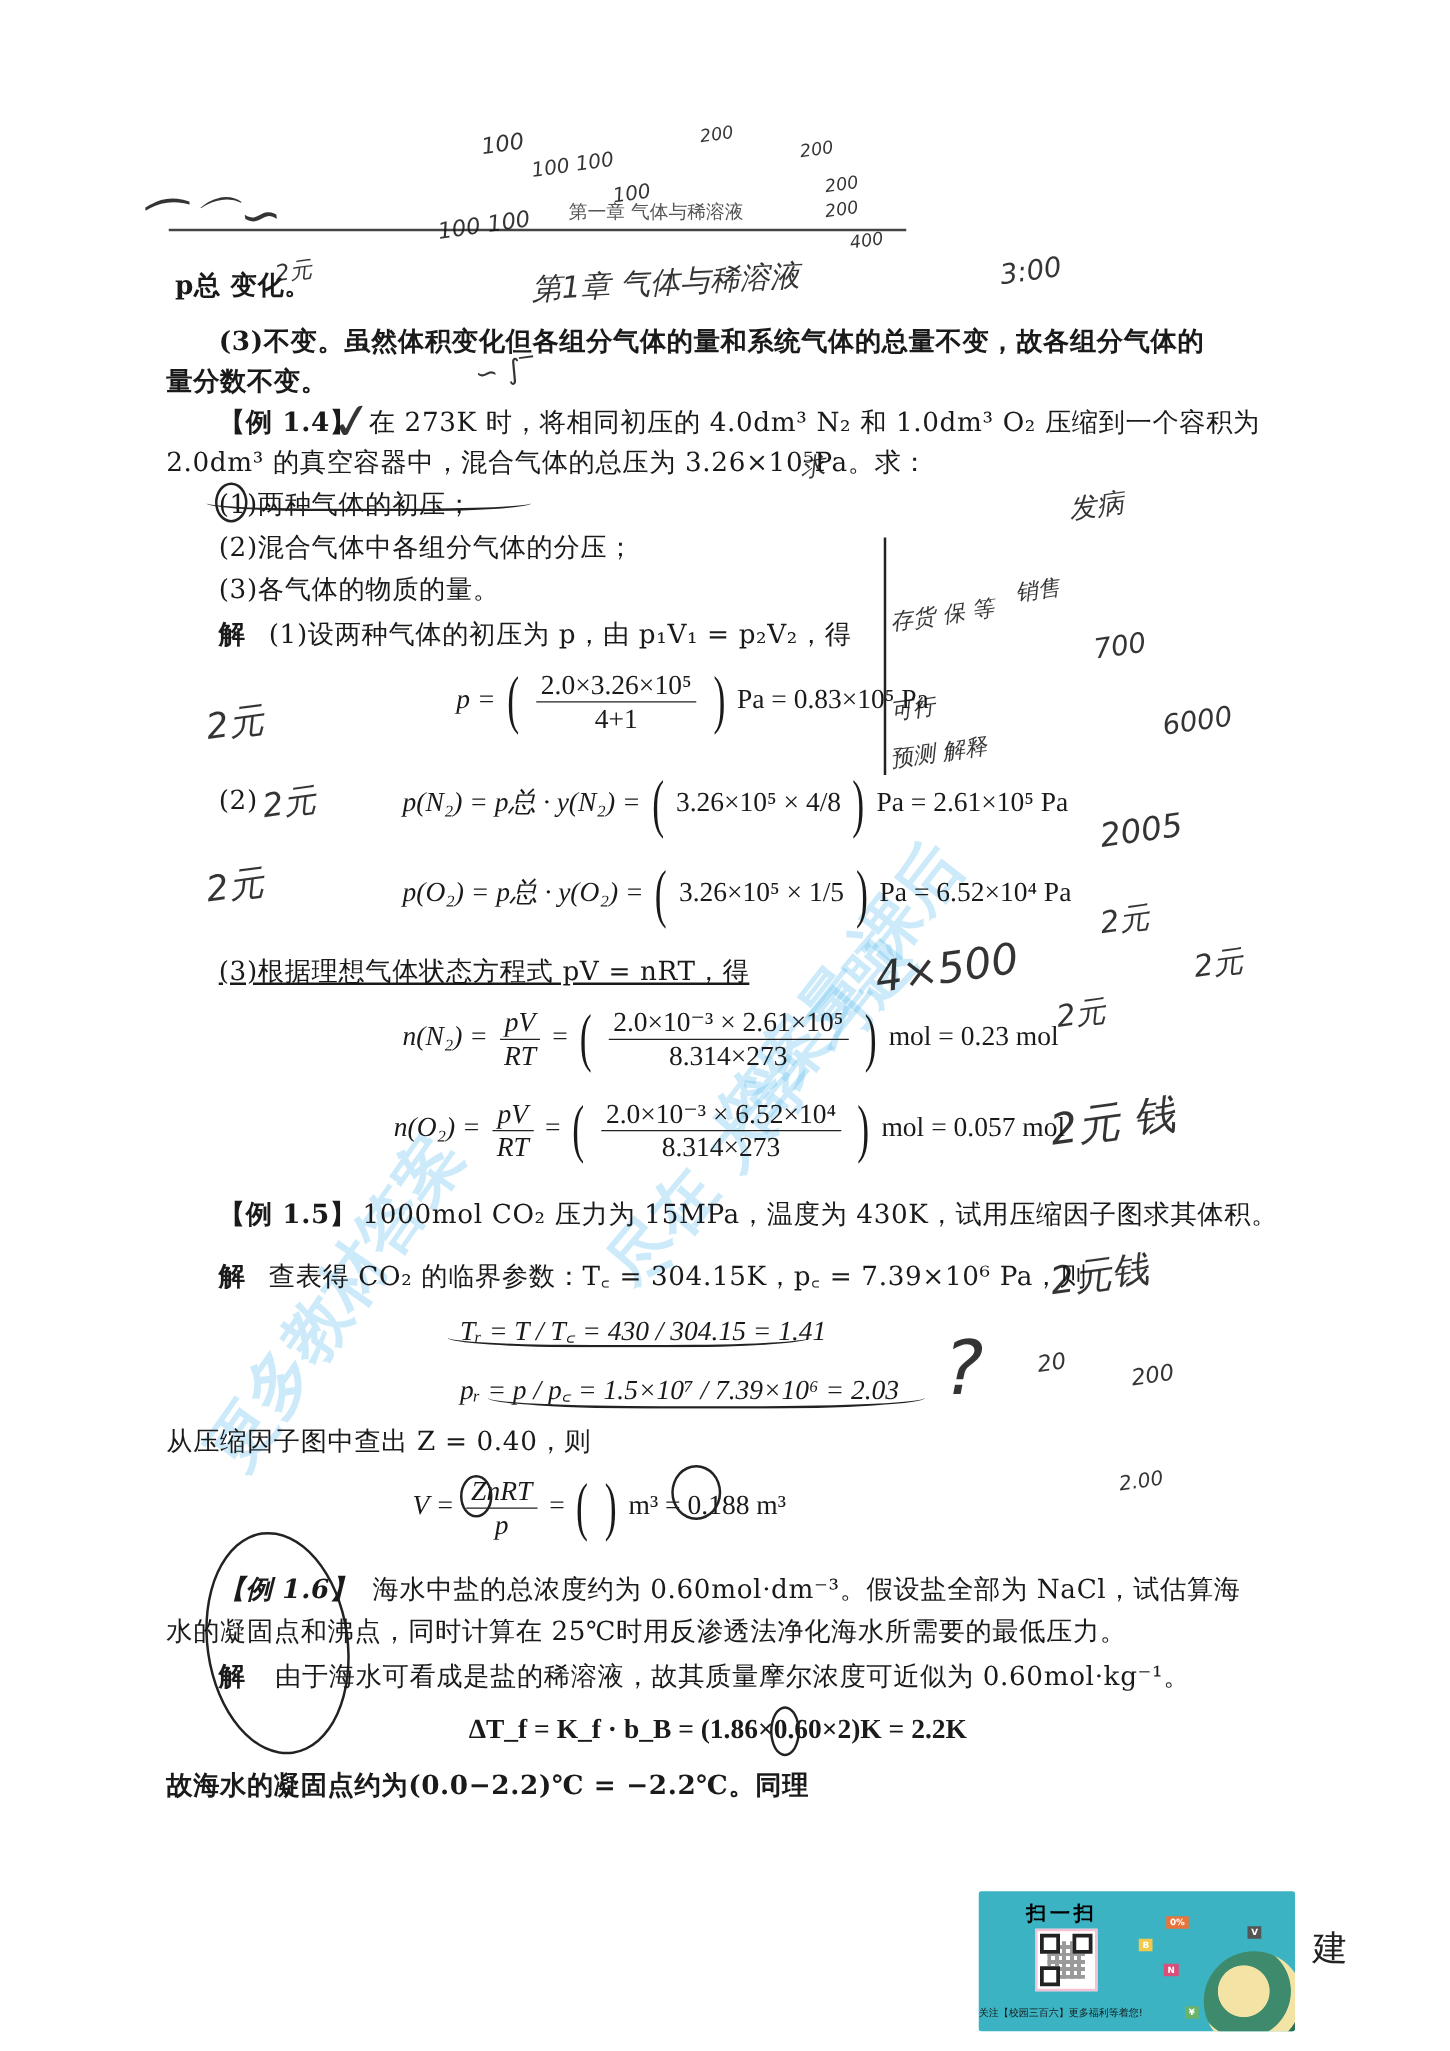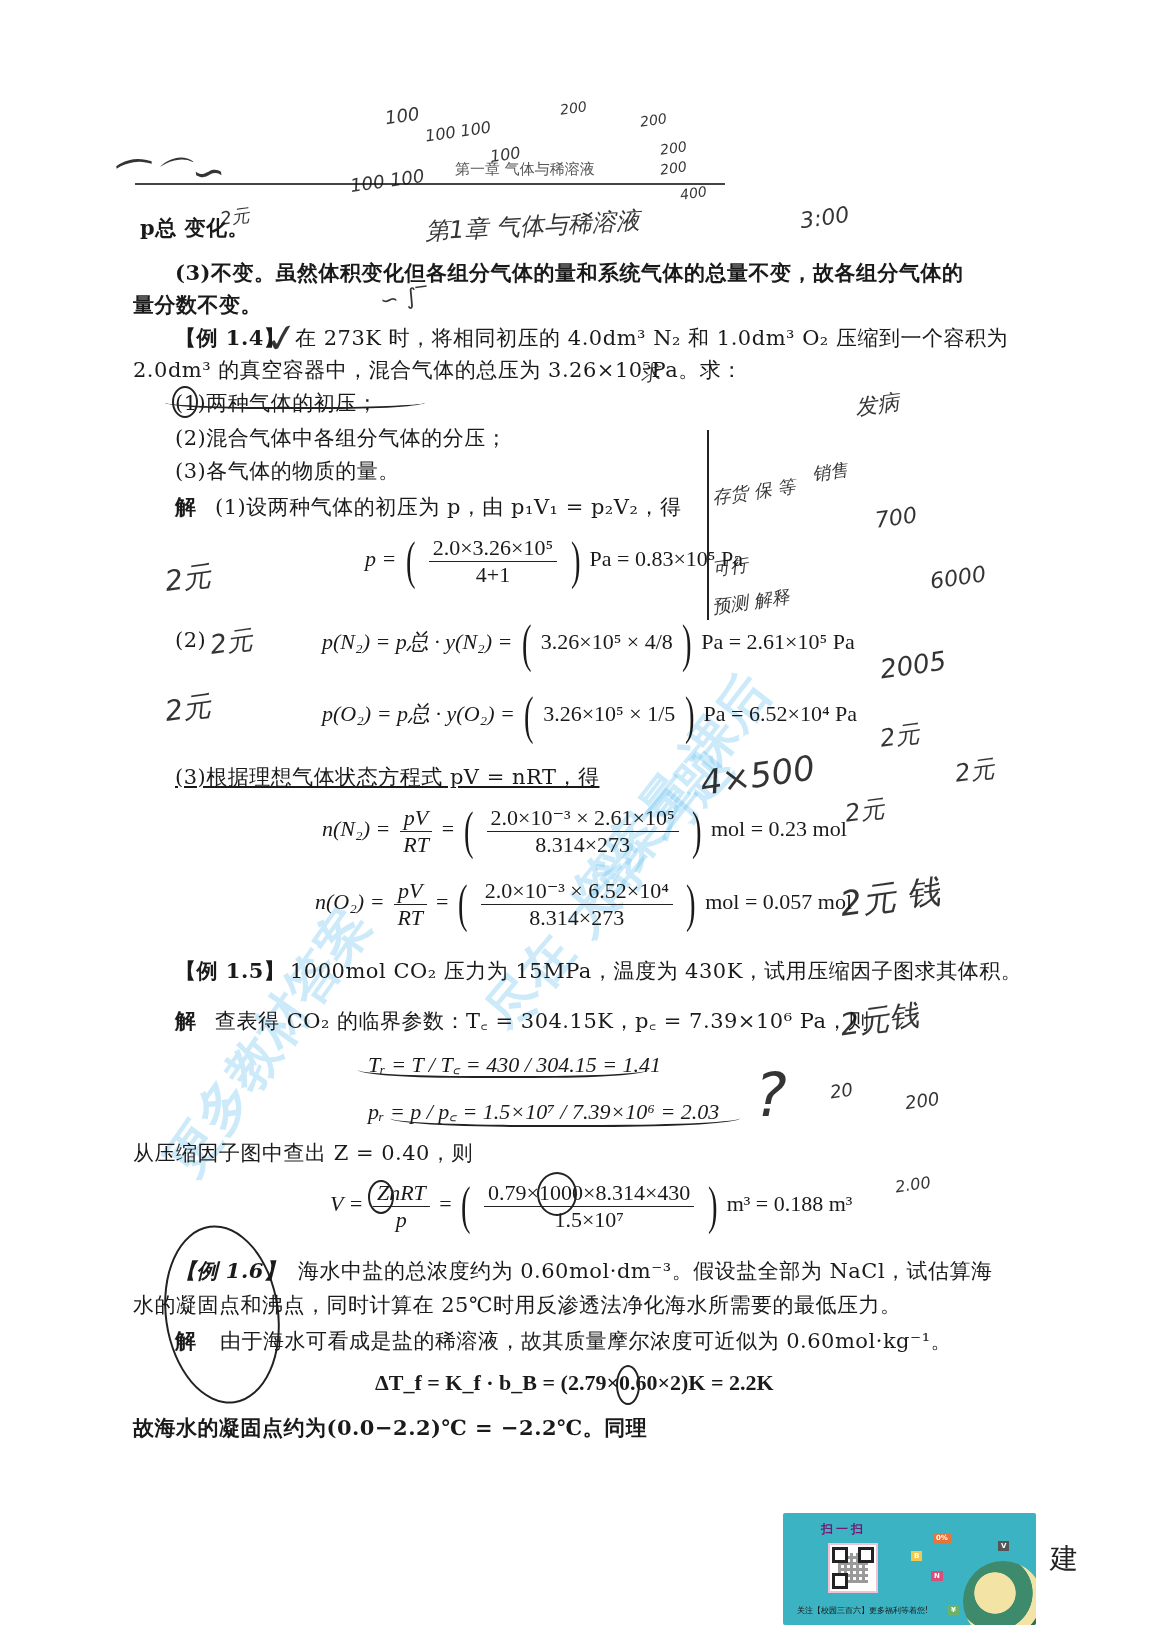--- a/index.html
+++ b/index.html
@@ -19,27 +19,27 @@
   .paren { font-size: 52px; line-height: 52px; vertical-align: middle; font-weight: 100; transform: scaleX(0.55); display: inline-block; }
   .hw { position: absolute; font-family: "DejaVu Sans", sans-serif; font-style: italic; color: #111; opacity: 0.85; transform: rotate(-8deg); white-space: nowrap; }
   .watermark { position: absolute; color: #6ec6f0; opacity: 0.35; font-family: "DejaVu Sans", sans-serif; font-weight: bold; font-size: 52px; white-space: nowrap; transform-origin: left top; }
   .underline-hw { position: absolute; border-bottom: 2px solid #222; border-radius: 0 0 40% 40%; }
   .circle-hw { position: absolute; border: 2px solid #222; border-radius: 50%; }
   .header-rule { position: absolute; left: 135px; top: 183px; width: 590px; height: 2px; background: #444; }
   .banner {
     position: absolute; left: 783px; top: 1513px; width: 253px; height: 112px;
     background: #3bb3c3; border-radius: 2px; overflow: hidden;
   }
-  .banner .title { position: absolute; left: 38px; top: 8px; font-family: "DejaVu Sans", sans-serif; font-size: 12px; font-weight: bold; color: #701a75; letter-spacing: 3px; }
+  .banner .title { position: absolute; left: 38px; top: 8px; font-family: "DejaVu Sans", sans-serif; font-size: 16px; font-weight: bold; color: #000000; letter-spacing: 3px; }
   .banner .qr { position: absolute; left: 45px; top: 30px; width: 46px; height: 46px; background: #fff; border: 2px solid #f2c1d3; }
   .banner .qr i { position: absolute; width: 10px; height: 10px; border: 3px solid #222; background: #fff; }
   .banner .qr .dots { position: absolute; left: 8px; top: 8px; width: 30px; height: 30px;
     background-image: repeating-linear-gradient(90deg, #222 0 3px, transparent 3px 6px), repeating-linear-gradient(0deg, #222 0 3px, transparent 3px 6px);
     opacity: 0.45; }
-  .banner .foot { position: absolute; left: 14px; top: 92px; font-family: "DejaVu Sans", sans-serif; font-size: 8px; color: #1a1a1a; white-space: nowrap; }
+  .banner .foot { position: absolute; left: 0; top: 92px; font-family: "DejaVu Sans", sans-serif; font-size: 8px; color: #1a1a1a; white-space: nowrap; }
   .banner .globe { position: absolute; left: 180px; top: 48px; width: 80px; height: 80px; border-radius: 50%; background: radial-gradient(circle at 40% 40%, #f3e3a4 0 30%, #3d8a6c 31% 55%, #f3e3a4 56% 70%, #2f6d55 71%); }
   .banner .tag { position: absolute; font-family: "DejaVu Sans", sans-serif; font-size: 7px; font-weight: bold; color: #fff; padding: 1px 3px; }
   .side-char { position: absolute; left: 1050px; top: 1540px; font-family: "DejaVu Serif", serif; font-size: 28px; color: #222; }
   .brace { position: absolute; border-left: 2px solid #222; }
 </style>
 </head>
 <body>
 
 <div class="watermark" style="left:150px; top:1150px; transform:rotate(-55deg);">更多教材答案</div>
 <div class="watermark" style="left:470px; top:1000px; transform:rotate(-50deg);">尽在 大学 习题</div>
@@ -152,37 +152,33 @@
 <div class="line thin" style="left:133px; top:1140px;">从压缩因子图中查出 Z = 0.40，则</div>
 
 <div class="abs math" style="left:330px; top:1180px;">
   <span class="it">V =</span>
   <span class="frac it">
     <span class="num">ZnRT</span>
     <span class="den">p</span>
   </span>
   <span>=</span>
   <span class="paren">(</span>
-  <span class="frac">
-    <span class="num">0.79×1000×8.314×430</span>
-    <span class="den">1.5×10⁷</span>
-  </span>
   <span class="paren">)</span>
   <span>m³ = 0.188 m³</span>
 </div>
 <div class="circle-hw" style="left:368px; top:1180px; width:22px; height:30px;"></div>
 <div class="circle-hw" style="left:537px; top:1172px; width:36px; height:40px;"></div>
 
 <div class="circle-hw" style="left:165px; top:1225px; width:110px; height:175px; transform:rotate(-8deg);"></div>
 <div class="line" style="left:175px; top:1258px;font-style:italic;">【例 1.6】</div>
 <div class="line thin" style="left:298px; top:1258px;">海水中盐的总浓度约为 0.60mol·dm⁻³。假设盐全部为 NaCl，试估算海</div>
 <div class="line thin" style="left:133px; top:1292px;">水的凝固点和沸点，同时计算在 25℃时用反渗透法净化海水所需要的最低压力。</div>
 <div class="line" style="left:175px; top:1328px;">解</div>
 <div class="line thin" style="left:220px; top:1328px;">由于海水可看成是盐的稀溶液，故其质量摩尔浓度可近似为 0.60mol·kg⁻¹。</div>
-<div class="abs math" style="left:375px; top:1370px; font-weight:bold;">ΔT_f = K_f · b_B = (2.79×0.60×2)K = 2.2K</div>
+<div class="abs math" style="left:375px; top:1370px; font-weight:bold;">ΔT_f = K_f · b_B = (1.86×0.60×2)K = 2.2K</div>
 <div class="circle-hw" style="left:616px; top:1365px; width:20px; height:36px;"></div>
 <div class="line" style="left:133px; top:1415px;">故海水的凝固点约为(0.0−2.2)℃ = −2.2℃。同理</div>
 
 <div class="hw" style="left:165px; top:560px; font-size:28px;">2元</div>
 <div class="hw" style="left:210px; top:625px; font-size:26px;">2元</div>
 <div class="hw" style="left:165px; top:690px; font-size:28px;">2元</div>
 <div class="hw" style="left:880px; top:650px; font-size:26px;">2005</div>
 <div class="hw" style="left:880px; top:720px; font-size:24px;">2元</div>
 <div class="hw" style="left:955px; top:755px; font-size:24px;">2元</div>
 <div class="hw" style="left:845px; top:795px; font-size:24px;">2元</div>

